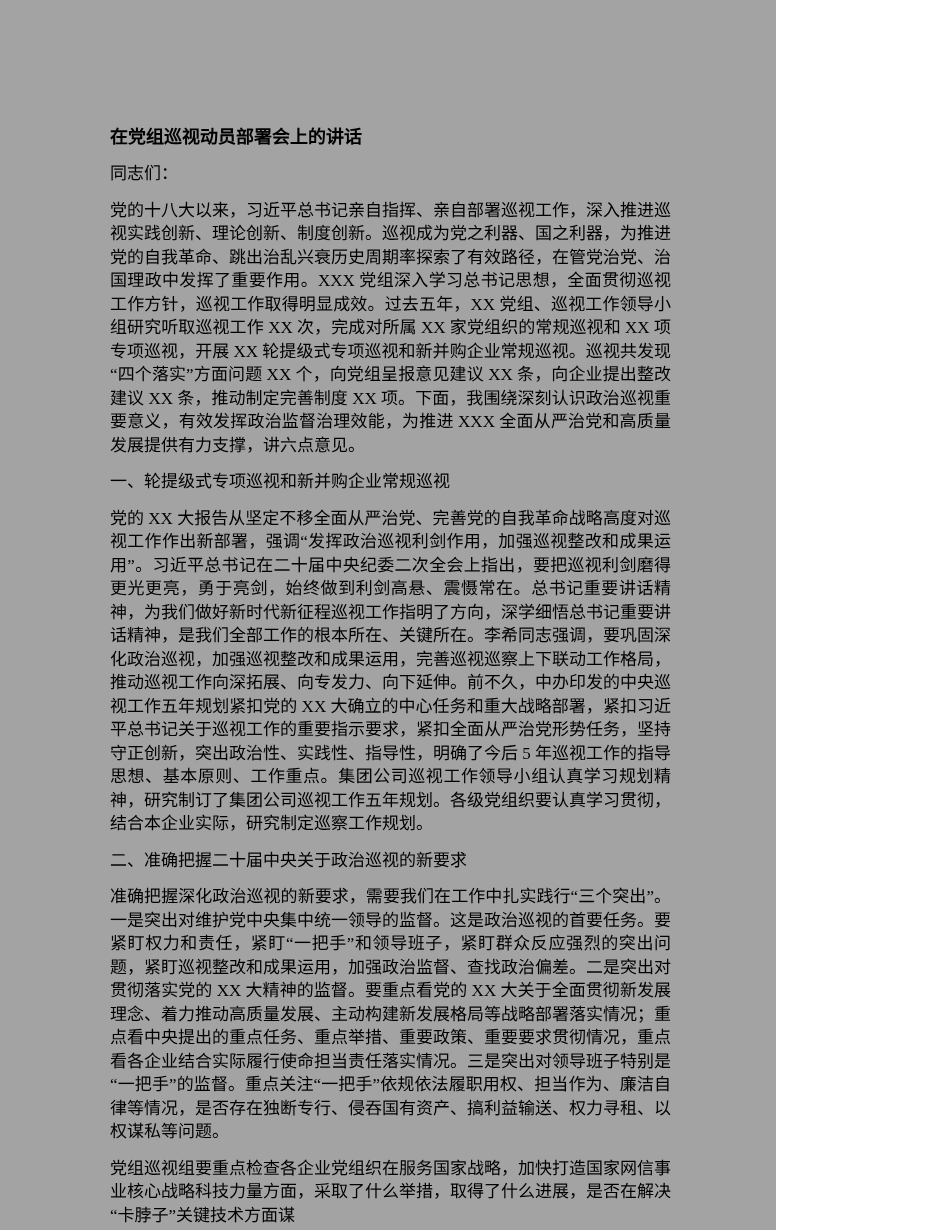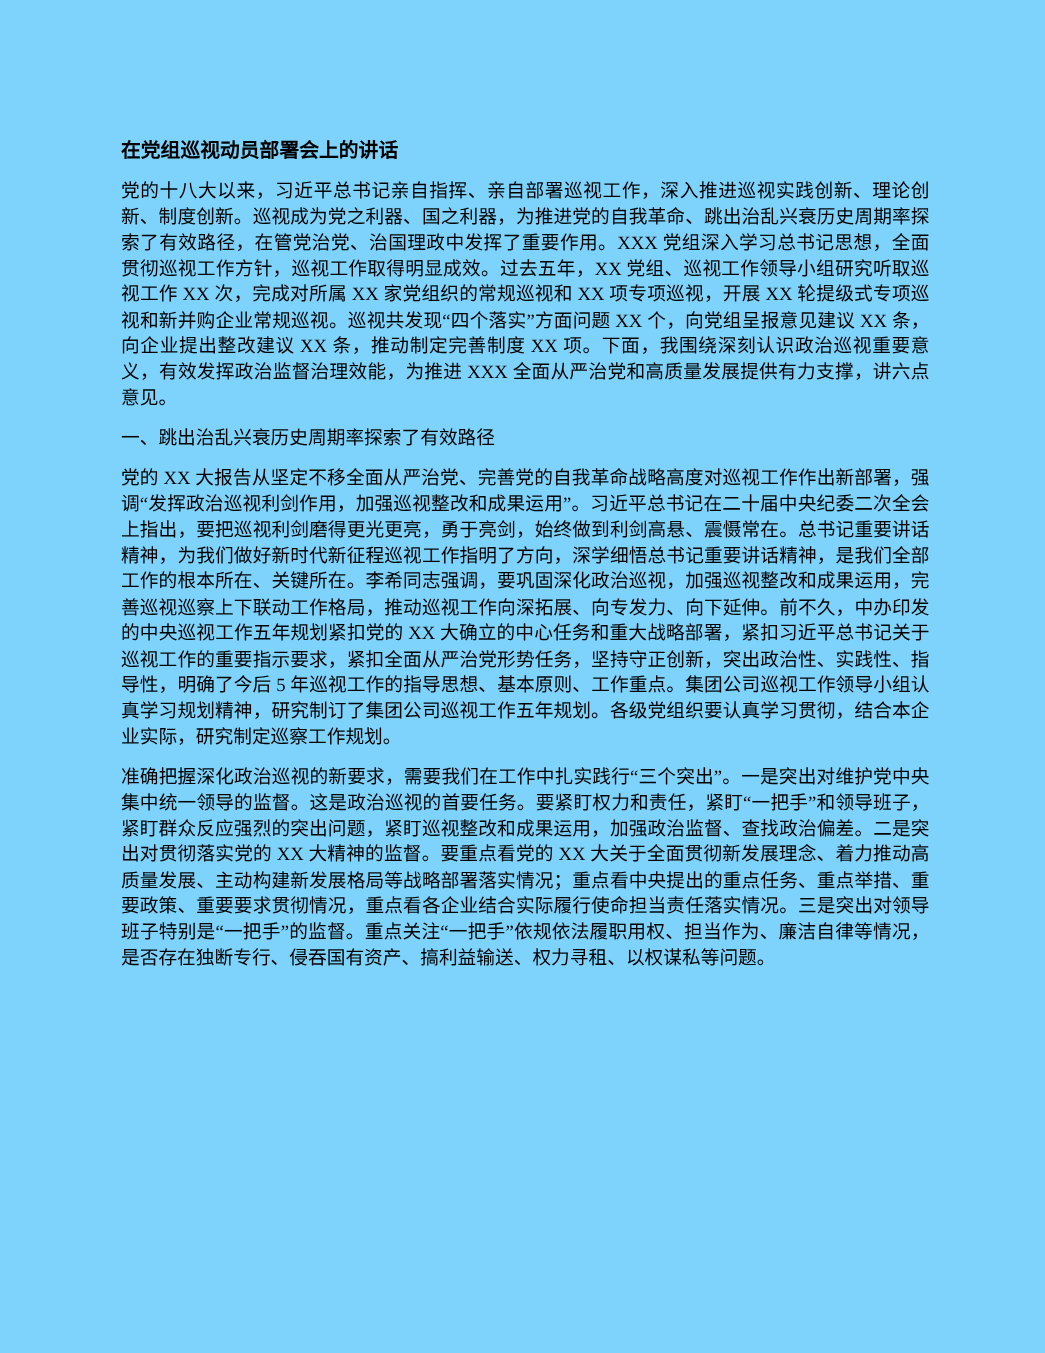--- a/index.html
+++ b/index.html
@@ -8,24 +8,24 @@
     background: #ffffff;
   }
   body {
     width: 950px;
     height: 1230px;
     overflow: hidden;
     color: #000000;
   }
   .page {
     box-sizing: border-box;
-    width: 950px;
+    width: 776px;
     height: 1230px;
     padding: 126px 105px 0 110px;
-    background: #7dd3fc;
+    background: #a3a3a3;
   }
   .doc-title {
     font-family: "Liberation Sans", "DejaVu Sans", sans-serif;
     font-size: 18px;
     font-weight: bold;
     line-height: 23px;
     margin: 0 0 13px 0;
     color: #000000;
   }
   .salutation,
@@ -47,25 +47,28 @@
     font-weight: normal;
   }
 </style>
 </head>
 <body>
 
 <div class="page">
 
   <h1 class="doc-title">在党组巡视动员部署会上的讲话</h1>
 
+  <p class="salutation">同志们：</p>
 
 
   <p class="body-text">党的十八大以来，习近平总书记亲自指挥、亲自部署巡视工作，深入推进巡视实践创新、理论创新、制度创新。巡视成为党之利器、国之利器，为推进党的自我革命、跳出治乱兴衰历史周期率探索了有效路径，在管党治党、治国理政中发挥了重要作用。XXX 党组深入学习总书记思想，全面贯彻巡视工作方针，巡视工作取得明显成效。过去五年，XX 党组、巡视工作领导小组研究听取巡视工作 XX 次，完成对所属 XX 家党组织的常规巡视和 XX 项专项巡视，开展 XX 轮提级式专项巡视和新并购企业常规巡视。巡视共发现“四个落实”方面问题 XX 个，向党组呈报意见建议 XX 条，向企业提出整改建议 XX 条，推动制定完善制度 XX 项。下面，我围绕深刻认识政治巡视重要意义，有效发挥政治监督治理效能，为推进 XXX 全面从严治党和高质量发展提供有力支撑，讲六点意见。</p>
 
-  <h2 class="section-heading">一、跳出治乱兴衰历史周期率探索了有效路径</h2>
+  <h2 class="section-heading">一、轮提级式专项巡视和新并购企业常规巡视</h2>
 
   <p class="body-text">党的 XX 大报告从坚定不移全面从严治党、完善党的自我革命战略高度对巡视工作作出新部署，强调“发挥政治巡视利剑作用，加强巡视整改和成果运用”。习近平总书记在二十届中央纪委二次全会上指出，要把巡视利剑磨得更光更亮，勇于亮剑，始终做到利剑高悬、震慑常在。总书记重要讲话精神，为我们做好新时代新征程巡视工作指明了方向，深学细悟总书记重要讲话精神，是我们全部工作的根本所在、关键所在。李希同志强调，要巩固深化政治巡视，加强巡视整改和成果运用，完善巡视巡察上下联动工作格局，推动巡视工作向深拓展、向专发力、向下延伸。前不久，中办印发的中央巡视工作五年规划紧扣党的 XX 大确立的中心任务和重大战略部署，紧扣习近平总书记关于巡视工作的重要指示要求，紧扣全面从严治党形势任务，坚持守正创新，突出政治性、实践性、指导性，明确了今后 5 年巡视工作的指导思想、基本原则、工作重点。集团公司巡视工作领导小组认真学习规划精神，研究制订了集团公司巡视工作五年规划。各级党组织要认真学习贯彻，结合本企业实际，研究制定巡察工作规划。</p>
 
+  <h2 class="section-heading">二、准确把握二十届中央关于政治巡视的新要求</h2>
 
   <p class="body-text"><span>准确把握深化政治巡视的新要求，需要我们在工作中扎实践行“三个突出”。</span><b>一是</b><span>突出对维护党中央集中统一领导的监督。这是政治巡视的首要任务。要紧盯权力和责任，紧盯“一把手”和领导班子，紧盯群众反应强烈的突出问题，紧盯巡视整改和成果运用，加强政治监督、查找政治偏差。</span><b>二是</b><span>突出对贯彻落实党的 XX 大精神的监督。要重点看党的 XX 大关于全面贯彻新发展理念、着力推动高质量发展、主动构建新发展格局等战略部署落实情况；重点看中央提出的重点任务、重点举措、重要政策、重要要求贯彻情况，重点看各企业结合实际履行使命担当责任落实情况。</span><b>三是</b><span>突出对领导班子特别是“一把手”的监督。重点关注“一把手”依规依法履职用权、担当作为、廉洁自律等情况，是否存在独断专行、侵吞国有资产、搞利益输送、权力寻租、以权谋私等问题。</span></p>
 
+  <p class="body-text">党组巡视组要重点检查各企业党组织在服务国家战略，加快打造国家网信事业核心战略科技力量方面，采取了什么举措，取得了什么进展，是否在解决“卡脖子”关键技术方面谋</p>
 
 </div>
 
 </body></html>

